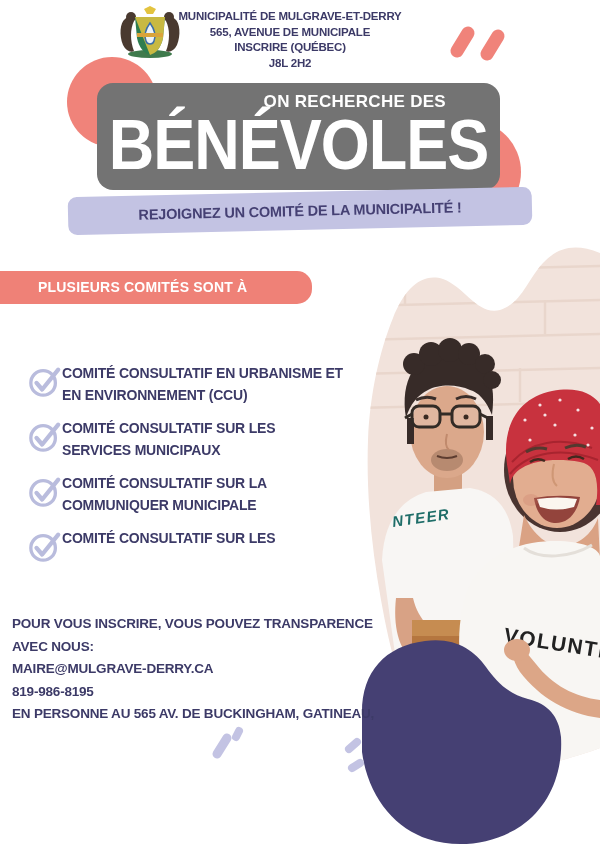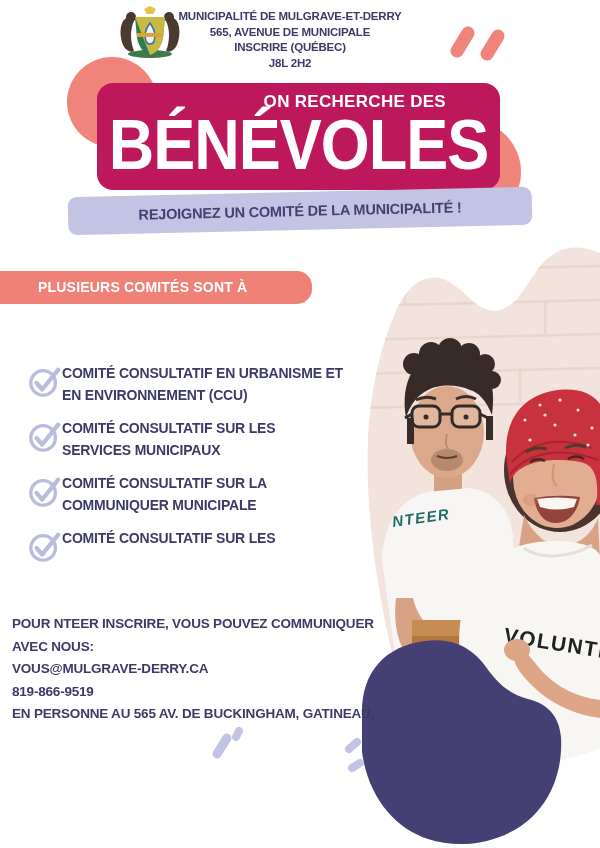--- a/index.html
+++ b/index.html
@@ -8,21 +8,21 @@
     font-family:"Liberation Sans","DejaVu Sans",sans-serif;
   }
   .decor{position:absolute;left:0;top:0;width:600px;height:848px;z-index:1;}
   
   .hdr-logo{position:absolute;left:111px;top:5px;width:78px;height:53px;z-index:2;}
   .addr{
     position:absolute;left:176px;top:9px;width:228px;z-index:2;text-align:center;
     font-weight:bold;font-size:11.5px;line-height:15.5px;letter-spacing:-0.2px;color:#3c3a67;
   }
   
-  .hero{position:absolute;left:97px;top:83px;width:403px;height:107px;background:#be185d;border-radius:16px;z-index:2;}
+  .hero{position:absolute;left:97px;top:83px;width:403px;height:107px;background:#737373;border-radius:16px;z-index:2;}
   .hero-kicker{position:absolute;top:9px;right:54px;color:#fff;font-weight:bold;font-size:17px;letter-spacing:0.3px;}
   .hero-title{
     position:absolute;top:27px;left:0;width:100%;text-align:center;color:#fff;font-weight:bold;
     font-size:63px;line-height:1;letter-spacing:-1px;transform:scaleY(1.12);transform-origin:50% 0;
   }
   .sub{
     position:absolute;left:68px;top:192px;width:464px;height:38px;background:#c3c3e3;border-radius:9px;
     transform:rotate(-1.3deg);z-index:2;text-align:center;line-height:38px;
     font-weight:bold;font-size:14.5px;letter-spacing:-0.2px;color:#454073;
   }
@@ -232,20 +232,20 @@
         <circle cx="16" cy="20" r="13" fill="none" stroke="#b9bcdd" stroke-width="3.5"></circle>
         <path d="M9,20 L15,27 L32,6" fill="none" stroke="#b9bcdd" stroke-width="4.5" stroke-linecap="round" stroke-linejoin="round"></path>
       </svg>
       <div class="item-text">
         <span>COMITÉ CONSULTATIF SUR LES</span>
       </div>
     </li>
   </ul>
 
   <div class="contact">
-    <div>POUR NTEER INSCRIRE, VOUS POUVEZ COMMUNIQUER</div>
+    <div>POUR VOUS INSCRIRE, VOUS POUVEZ TRANSPARENCE</div>
     <div>AVEC NOUS:</div>
-    <div>VOUS@MULGRAVE-DERRY.CA</div>
-    <div>819-866-9519</div>
+    <div>MAIRE@MULGRAVE-DERRY.CA</div>
+    <div>819-986-8195</div>
     <div>EN PERSONNE AU 565 AV. DE BUCKINGHAM, GATINEAU,</div>
   </div>
 
 </div>
 
 </body></html>

